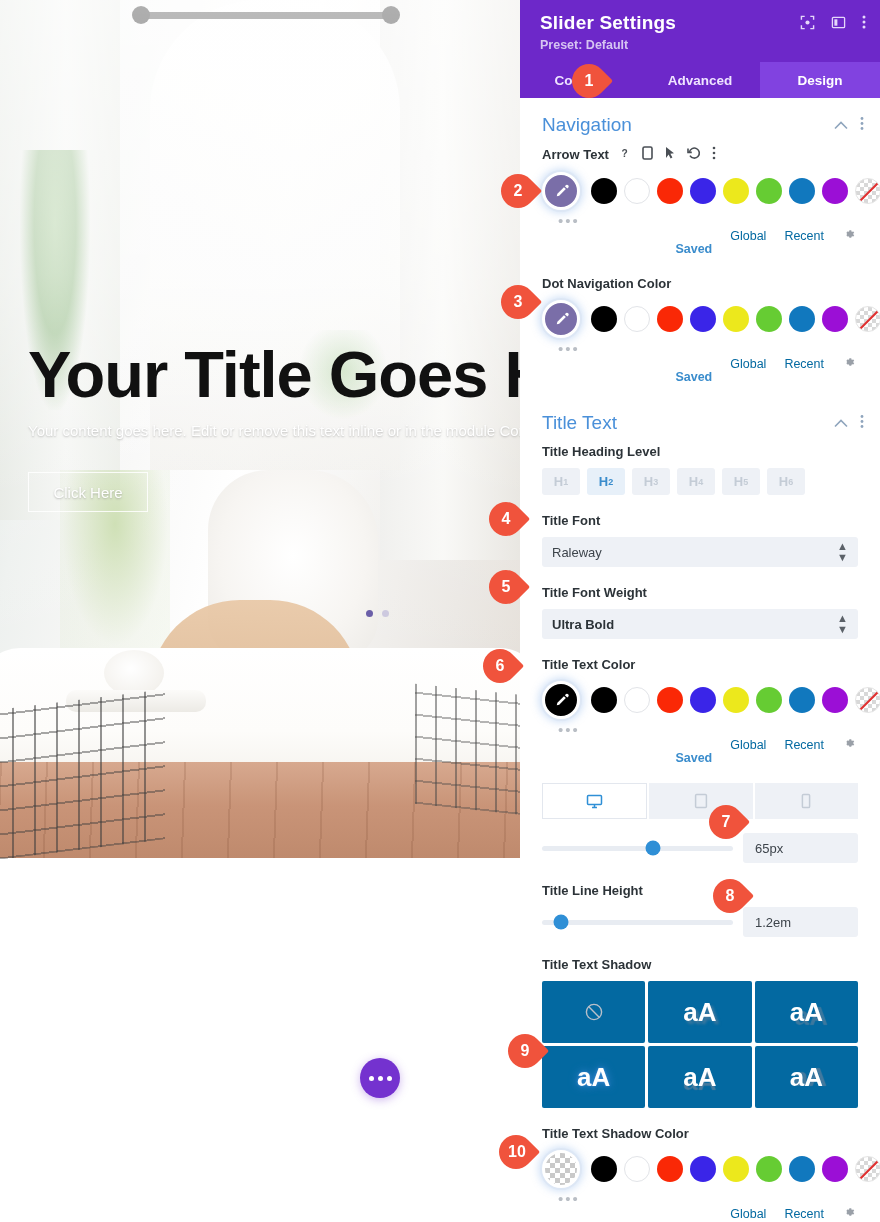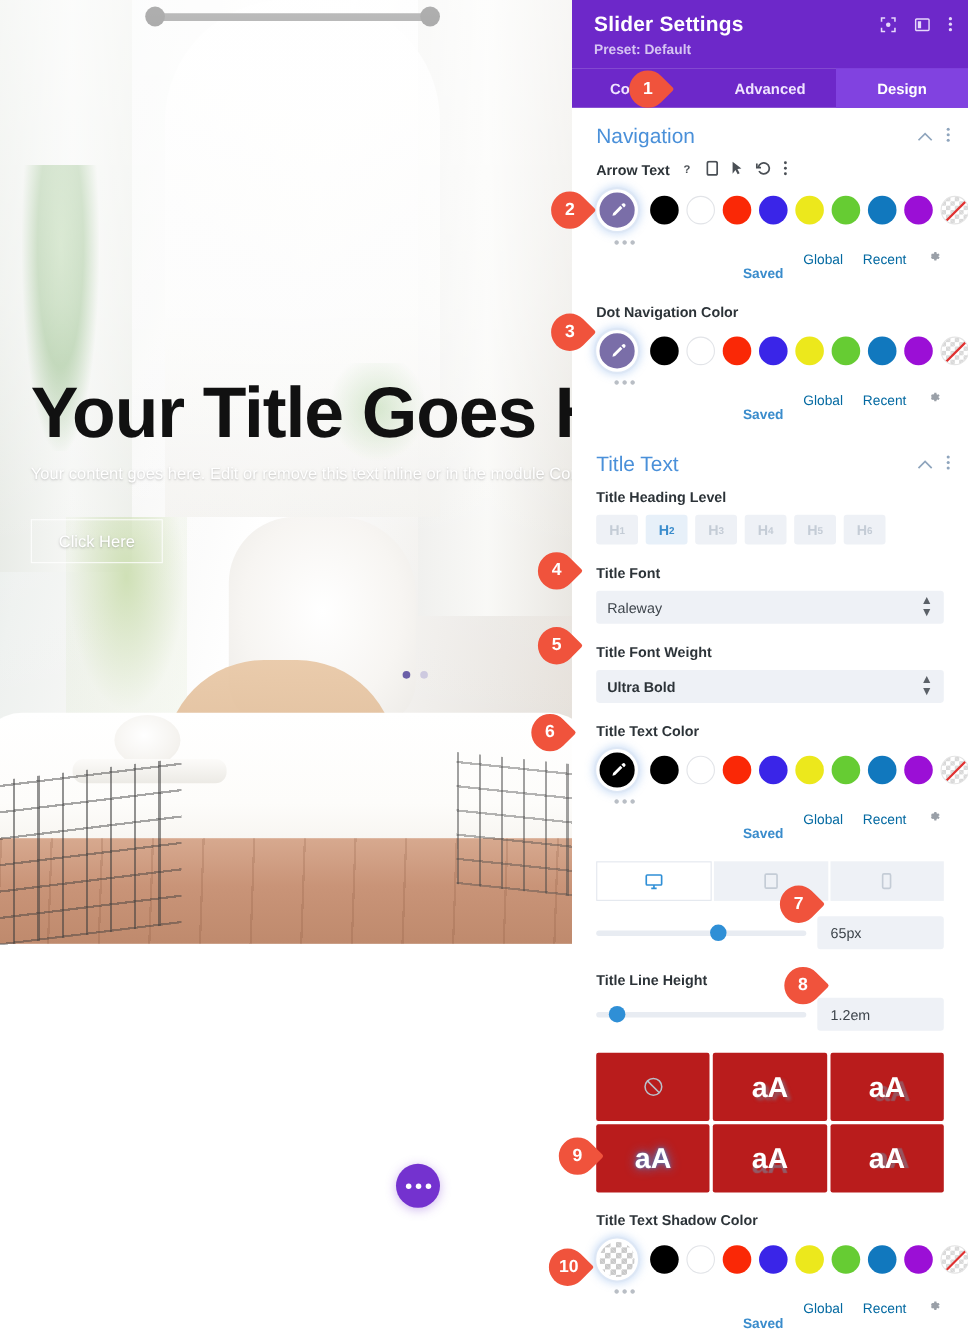--- a/index.html
+++ b/index.html
@@ -178,21 +178,21 @@
   .devtab.active { background:#fff; border:1px solid #e3e7ee; }
 
   .slider-row { display:flex; align-items:center; gap:10px; }
   .track { flex:1; height:5px; background:#e8ecf2; border-radius:3px; position:relative; }
   .track .knob { position:absolute; top:50%; transform:translate(-50%,-50%);
     width:15px; height:15px; border-radius:50%; background:#2f8fd6; }
   .numbox { width:115px; height:30px; background:#eef1f6; border-radius:3px;
     display:flex; align-items:center; padding:0 12px; font-size:13px; color:#3d444b; }
 
   .shadow-grid { display:grid; grid-template-columns:repeat(3,1fr); gap:3px; }
-  .shcell { height:62px; background:#b91c1c; display:flex; align-items:center; justify-content:center;
+  .shcell { height:62px; background:#0369a1; display:flex; align-items:center; justify-content:center;
     font-size:26px; font-weight:700; color:#fff; border-radius:2px; }
   .shcell.none { color:#b9c0ca; font-size:22px; }
   .shcell.s1 { text-shadow: 3px 3px 3px rgba(120,135,155,.55); }
   .shcell.s2 { text-shadow: 5px 4px 1px rgba(120,135,155,.5); }
   .shcell.s3 { text-shadow: 0 0 10px rgba(70,140,220,.95), 0 0 3px rgba(70,140,220,.8); }
   .shcell.s4 { text-shadow: 0 4px 1px rgba(120,135,155,.6); }
   .shcell.s5 { text-shadow: 4px 0 1px rgba(120,135,155,.55); }
 
   
   .badge {
@@ -511,20 +511,21 @@
         <div class="field-label">Title Line Height</div>
         <div class="slider-row">
           <div class="track">
             <div class="knob" style="left:10%"></div>
           </div>
           <div class="numbox">1.2em</div>
         </div>
       </div>
 
       <div class="field" style="margin-top:20px">
+        <div class="field-label">Title Text Shadow</div>
         <div class="shadow-grid">
           <div class="shcell none">
             <svg width="20" height="20" viewBox="0 0 20 20" fill="none" stroke="currentColor" stroke-width="1.4">
                 <circle cx="10" cy="10" r="7.6"></circle>
                 <path d="M4.6 4.6l10.8 10.8"></path>
               </svg>
           </div>
           <div class="shcell s1">aA</div>
           <div class="shcell s2">aA</div>
           <div class="shcell s3">aA</div>

